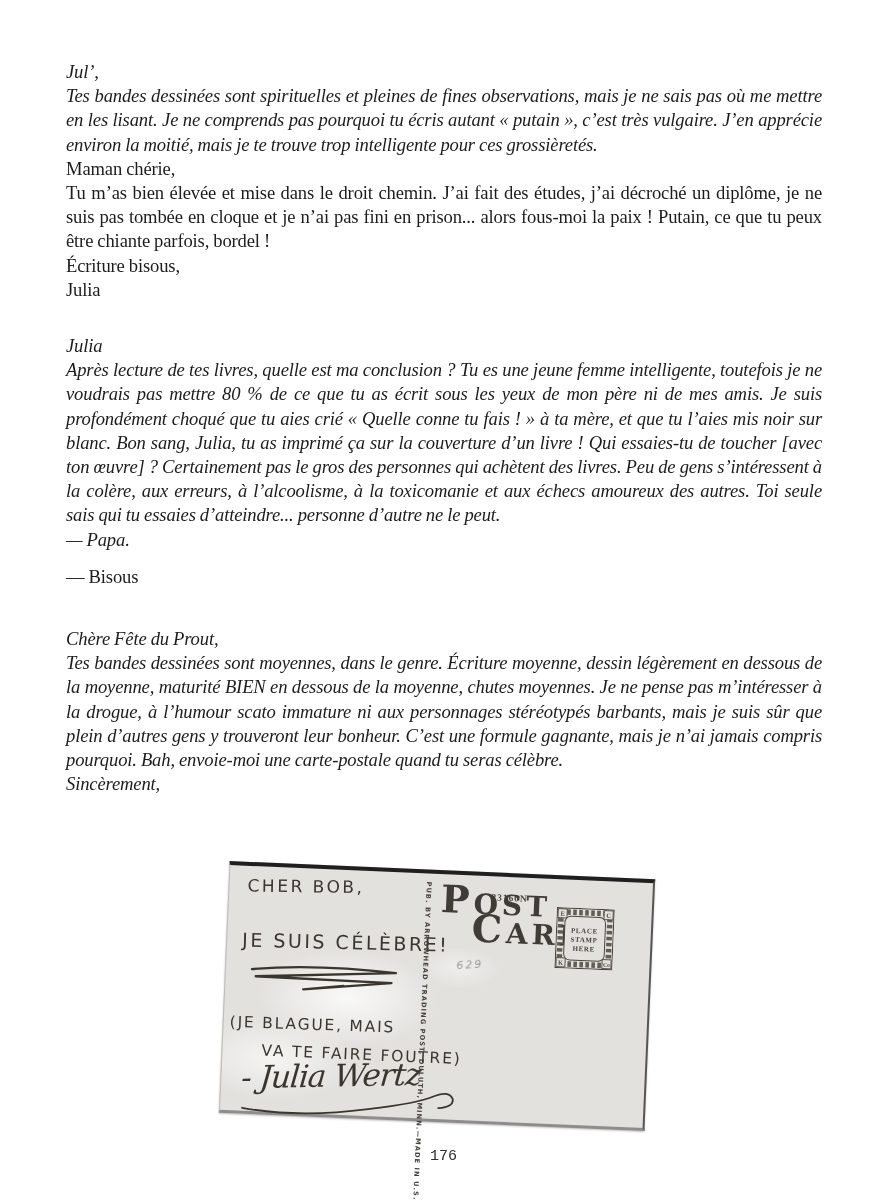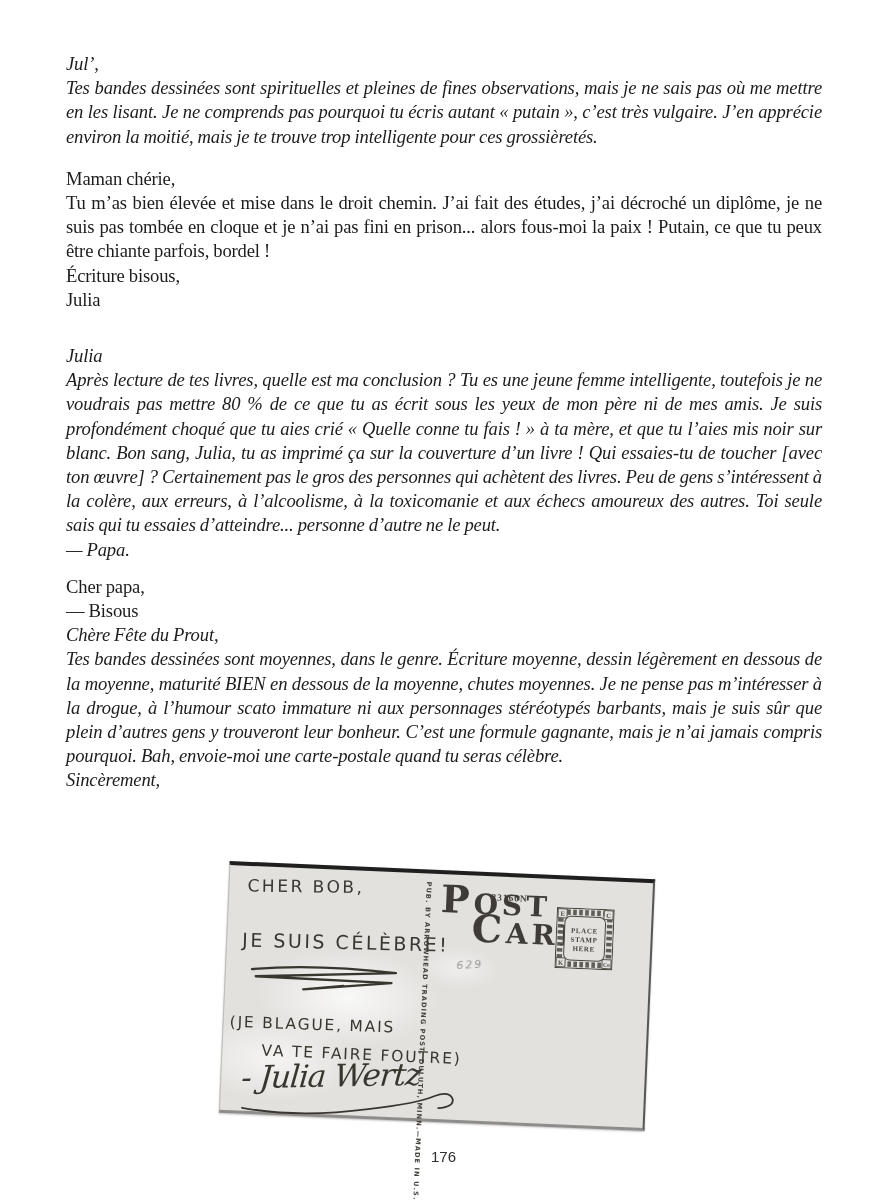--- a/index.html
+++ b/index.html
@@ -16,35 +16,35 @@
     width:887px;height:1200px;
     background:var(--page_bg);
     position:relative;
     overflow:hidden;
     font-family:"Liberation Serif",serif;
     color:var(--text_color);
   }
   
   .text-block{
     position:absolute;
-    left:66px;top:52px;width:756px;
+    left:66px;top:60px;width:756px;
   }
   .letter p{
     margin:0;
     font-size:18.6px;
     line-height:24.2px;
     text-align:justify;
     letter-spacing:-0.15px;
     word-spacing:-0.4px;
   }
   .letter.italic p{font-style:italic;}
-  .letter-2{margin-top:18px;}
+  .letter-2{}
   .letter-3{margin-top:32px;}
   .letter-4{margin-top:13px;}
-  .letter-5{}
+  .letter-5{margin-top:38px;}
   
   .postcard{
     position:absolute;
     left:224px;top:870px;
     width:426px;height:252px;
     background:
       radial-gradient(ellipse 130px 70px at 29% 52%, rgba(250,250,249,0.95), rgba(250,250,249,0) 70%),
       radial-gradient(ellipse 120px 60px at 12% 78%, rgba(249,249,248,0.8), rgba(249,249,248,0) 70%),
       radial-gradient(ellipse 60px 30px at 55% 38%, rgba(255,255,255,0.45), rgba(255,255,255,0) 70%),
       var(--card_bg);
@@ -115,21 +115,21 @@
     color:rgba(55,52,48,0.45);
     filter:blur(0.4px);
     transform:rotate(-6deg);
   }
   .stamp-box{position:absolute;left:328px;top:28px;}
   
   .page-number{
     position:absolute;
     left:0;top:1148px;width:100%;
     text-align:center;
-    font-family:Liberation Sans, sans-serif;
+    font-family:Liberation Mono, monospace;
     font-size:15px;
     color:#2e2e2e;
   }
 </style>
 </head>
 <body>
 
 <main class="text-block">
 
   <section class="letter italic letter-1">
@@ -144,21 +144,20 @@
     <p>Julia</p>
   </section>
 
   <section class="letter italic letter-3">
     <p>Julia</p>
     <p>Après lecture de tes livres, quelle est ma conclusion ? Tu es une jeune femme intelligente, toutefois je ne voudrais pas mettre 80 % de ce que tu as écrit sous les yeux de mon père ni de mes amis. Je suis profondément choqué que tu aies crié « Quelle conne tu fais ! » à ta mère, et que tu l’aies mis noir sur blanc. Bon sang, Julia, tu as imprimé ça sur la couverture d’un livre ! Qui essaies-tu de toucher [avec ton œuvre] ? Certainement pas le gros des personnes qui achètent des livres. Peu de gens s’intéressent à la colère, aux erreurs, à l’alcoolisme, à la toxicomanie et aux échecs amoureux des autres. Toi seule sais qui tu essaies d’atteindre... personne d’autre ne le peut.</p>
     <p>— Papa.</p>
   </section>
 
   <section class="letter letter-4">
-    <p>Cher papa,</p>
     <p>— Bisous</p>
   </section>
 
   <section class="letter italic letter-5">
     <p>Chère Fête du Prout,</p>
     <p>Tes bandes dessinées sont moyennes, dans le genre. Écriture moyenne, dessin légèrement en dessous de la moyenne, maturité BIEN en dessous de la moyenne, chutes moyennes. Je ne pense pas m’intéresser à la drogue, à l’humour scato immature ni aux personnages stéréotypés barbants, mais je suis sûr que plein d’autres gens y trouveront leur bonheur. C’est une formule gagnante, mais je n’ai jamais compris pourquoi. Bah, envoie-moi une carte-postale quand tu seras célèbre.</p>
     <p>Sincèrement,</p>
   </section>
 
 </main>

